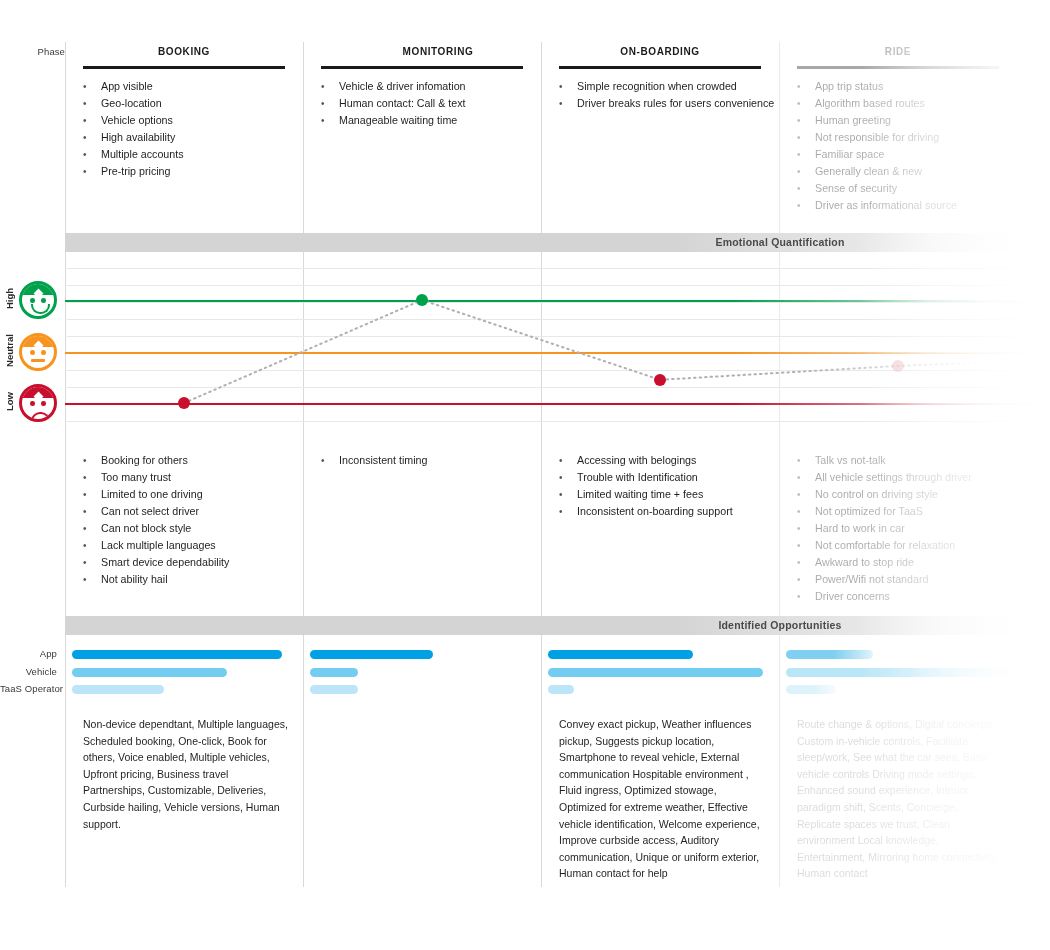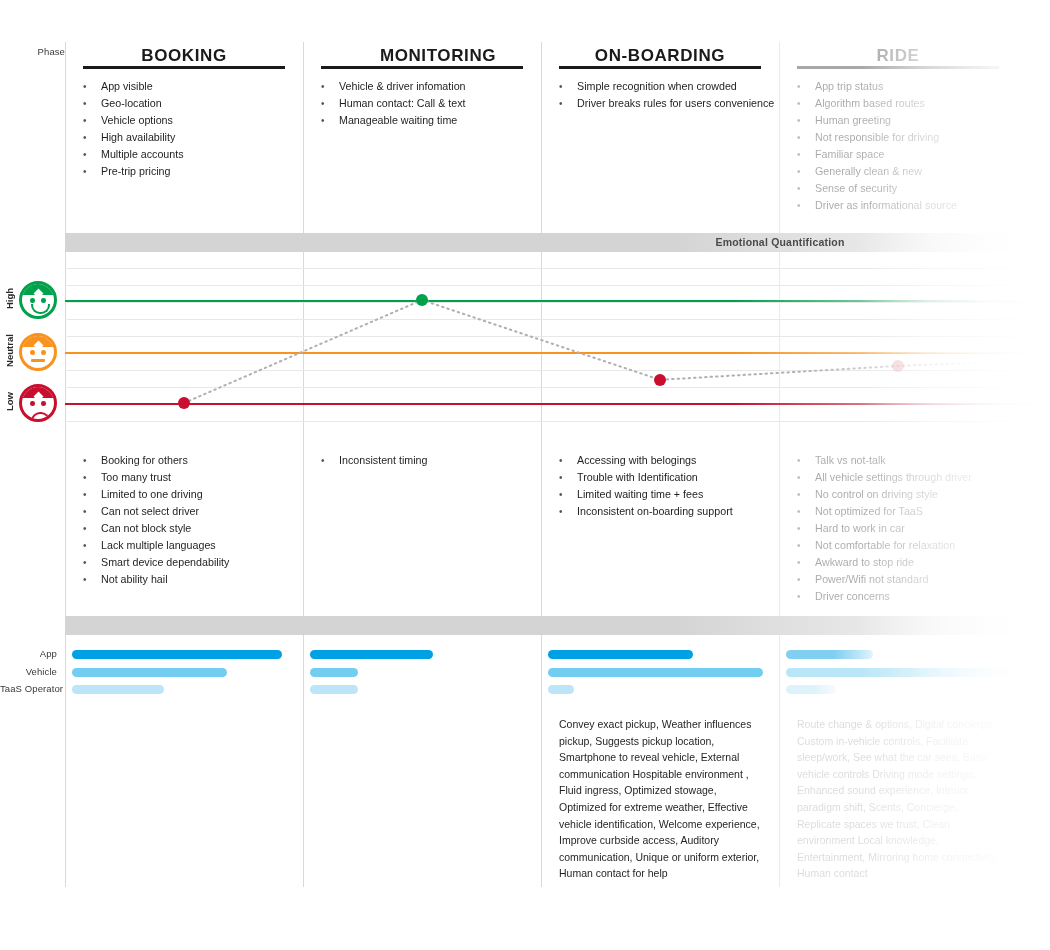--- a/index.html
+++ b/index.html
@@ -21,21 +21,21 @@
     letter-spacing:.1px;
     white-space:nowrap;
   }
   .vrule{position:absolute;width:1px;background:#d9d9d9;}
   .hrule{position:absolute;height:1px;background:#e8e8e8;}
 
   
   .phase-title{
     position:absolute;
     text-align:center;
-    font-size:17px;
+    font-size:10px;
     font-weight:bold;
     letter-spacing:.6px;
     color:#1a1a1a;
   }
   .phase-underline{
     position:absolute;
     height:3px;
     background:#1a1a1a;
   }
 
@@ -372,31 +372,33 @@
       <div class="brow">
         <span class="bdot">•</span>
         <span>Power/Wifi not standard</span>
       </div>
       <div class="brow">
         <span class="bdot">•</span>
         <span>Driver concerns</span>
       </div>
     </div>
     <div class="band" style="left: 65px; top: 616px; width: 985px;"></div>
+    <div class="band-label" style="left: 600px; top: 619px; width: 360px; text-align: center;">Identified Opportunities</div>
     <div class="axis-label" style="left: 0px; top: 648px; width: 57px;">App</div>
     <div class="axis-label" style="left: 0px; top: 666px; width: 57px;">Vehicle</div>
     <div class="axis-label" style="left: 0px; top: 683px; width: 57px;">TaaS Operator</div>
     <div class="bar" style="left: 72px; top: 650px; width: 210px; background: rgb(0, 160, 228); opacity: 1;"></div>
     <div class="bar" style="left: 72px; top: 668px; width: 155px; background: rgb(115, 205, 240); opacity: 1;"></div>
     <div class="bar" style="left: 72px; top: 685px; width: 92px; background: rgb(189, 229, 248); opacity: 1;"></div>
     <div class="bar" style="left: 310px; top: 650px; width: 123px; background: rgb(0, 160, 228); opacity: 1;"></div>
     <div class="bar" style="left: 310px; top: 668px; width: 48px; background: rgb(115, 205, 240); opacity: 1;"></div>
     <div class="bar" style="left: 310px; top: 685px; width: 48px; background: rgb(189, 229, 248); opacity: 1;"></div>
     <div class="bar" style="left: 548px; top: 650px; width: 145px; background: rgb(0, 160, 228); opacity: 1;"></div>
     <div class="bar" style="left: 548px; top: 668px; width: 215px; background: rgb(115, 205, 240); opacity: 1;"></div>
     <div class="bar" style="left: 548px; top: 685px; width: 26px; background: rgb(189, 229, 248); opacity: 1;"></div>
     <div class="bar" style="left: 786px; top: 650px; width: 87px; background: linear-gradient(to right, rgb(0, 160, 228) 0%, rgb(0, 160, 228) 55%, rgba(0, 160, 228, 0.267) 100%); opacity: 0.5;"></div>
     <div class="bar" style="left: 786px; top: 668px; width: 228px; background: linear-gradient(to right, rgb(115, 205, 240) 0%, rgb(115, 205, 240) 55%, rgba(115, 205, 240, 0.267) 100%); opacity: 0.5;"></div>
     <div class="bar" style="left: 786px; top: 685px; width: 50px; background: linear-gradient(to right, rgb(189, 229, 248) 0%, rgb(189, 229, 248) 55%, rgba(189, 229, 248, 0.267) 100%); opacity: 0.5;"></div>
+    <div class="para" style="left: 83px; top: 716px; width: 206px;">Non-device dependtant, Multiple languages, Scheduled booking, One-click, Book for others, Voice enabled, Multiple vehicles, Upfront pricing, Business travel Partnerships, Customizable, Deliveries, Curbside hailing, Vehicle versions, Human support.</div>
     <div class="para" style="left: 559px; top: 716px; width: 206px;">Convey exact pickup, Weather influences pickup, Suggests pickup location, Smartphone to reveal vehicle, External communication Hospitable environment , Fluid ingress, Optimized stowage, Optimized for extreme weather, Effective vehicle identification, Welcome experience, Improve curbside access, Auditory communication, Unique or uniform exterior, Human contact for help</div>
     <div class="para faded2" style="left: 797px; top: 716px; width: 206px;">Route change &amp; options, Digital concierge, Custom in-vehicle controls, Facilitate sleep/work, See what the car sees, Basic vehicle controls Driving mode settings, Enhanced sound experience, Interior paradigm shift, Scents, Concierge, Replicate spaces we trust, Clean environment Local knowledge, Entertainment, Mirroring home connectivity, Human contact</div>
     <div class="fade-right" style="left: 860px; width: 190px;"></div>
   </div>
 
 </body></html>

